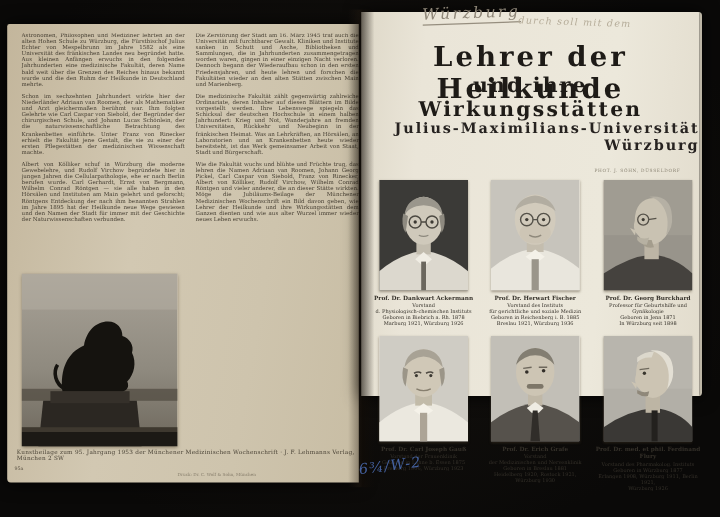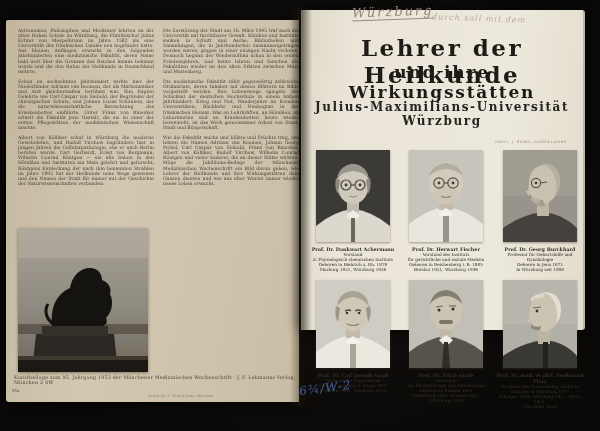--- a/index.html
+++ b/index.html
@@ -29,21 +29,21 @@
      box-shadow:0 1px 3px rgba(60,45,25,.5);}
   #imprint-line{position:absolute;left:8px;top:355px;width:282px;
      font-size:4.8px;color:#4a4336;letter-spacing:.2px;}
   #footnote-mark{position:absolute;left:6px;top:368px;font-size:4px;color:#5a5244;}
   #printer-line{position:absolute;left:142px;top:374px;font-size:3.5px;color:#867d6b;}
 
   
   .rp-center{position:absolute;left:0;width:282px;text-align:center;color:#1e1b17;}
   #title-1{top:24px;font-size:23px;font-weight:bold;letter-spacing:2.5px;}
   #title-2{top:52px;font-size:17px;font-weight:bold;letter-spacing:1.8px;}
-  #subtitle{top:90px;font-size:12px;font-weight:bold;letter-spacing:1.6px;color:#262220;}
+  #subtitle{top:90px;font-size:12px;font-weight:bold;letter-spacing:1.6px;color:#262220;text-align:right;}
   #series-line{top:114px;font-size:7.6px;font-weight:bold;letter-spacing:.5px;color:#33302a;}
   #photo-credit{position:absolute;right:16px;top:130px;font-size:3.6px;letter-spacing:.6px;
      color:#8b8474;text-transform:uppercase;}
 
   .portrait-photo{position:absolute;width:74px;height:92px;box-shadow:0 1px 2px rgba(70,60,40,.45);}
   .p-r1{top:140px;} .p-r2{top:270px;height:88px;}
   .pc1{left:15px;} .pc2{left:108px;} .pc3{left:202px;}
 
   .caption{position:absolute;width:96px;text-align:center;color:#35312a;}
   .cap-r1{top:236px;} .cap-r2{top:362px;}

